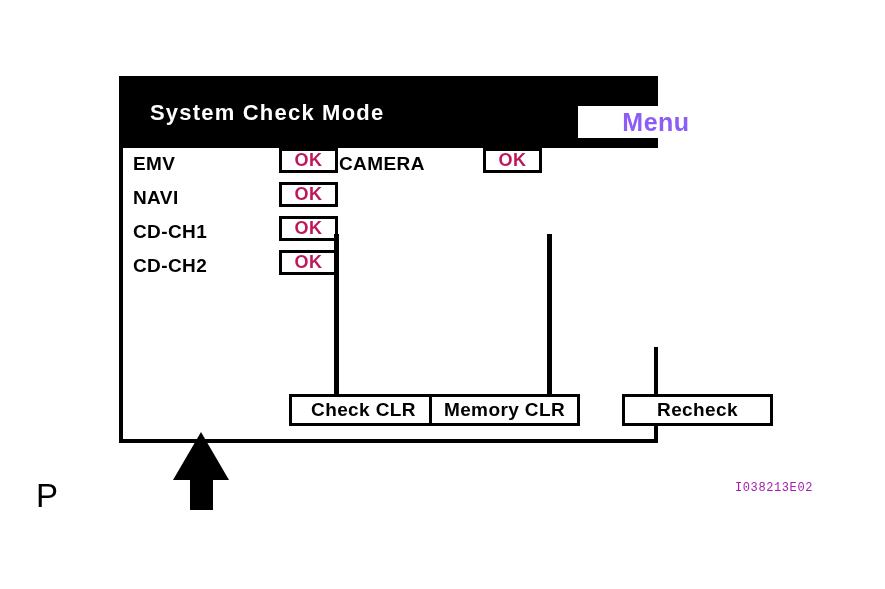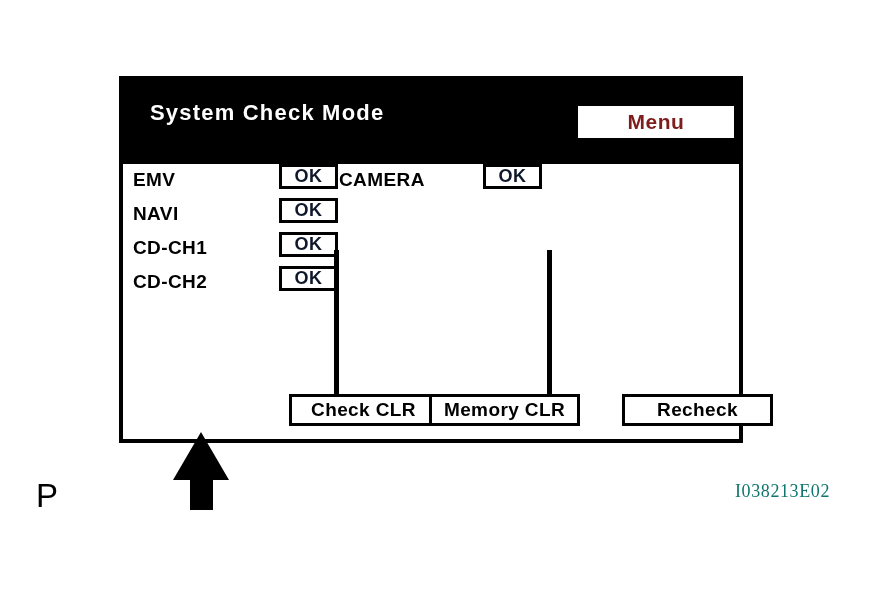--- a/index.html
+++ b/index.html
@@ -14,21 +14,21 @@
     position: relative;
     font-family: "Liberation Sans", sans-serif;
     overflow: hidden;
   }
 
   
   #screen-panel {
     position: absolute;
     left: 119px;
     top: 76px;
-    width: 624px;
+    width: 539px;
     height: 367px;
     background: #ffffff;
     border: 4px solid #000000;
     box-sizing: border-box;
   }
 
   
   #title-bar {
     position: absolute;
     left: 0;
@@ -48,39 +48,40 @@
     letter-spacing: 1.2px;
     white-space: nowrap;
   }
   #menu-button {
     position: absolute;
     left: 455px;
     top: 26px;
     width: 156px;
     height: 32px;
     background: #ffffff;
-    color: #7f1d1d;
-    font-size: 21px;
+    color: #8b5cf6;
+    font-size: 25px;
     font-weight: bold;
     letter-spacing: 0.5px;
     display: flex;
     align-items: center;
     justify-content: center;
     box-sizing: border-box;
     cursor: pointer;
   }
 
   
   #results-area {
     position: absolute;
     left: 0;
-    top: 84px;
+    top: 68px;
     width: 100%;
     height: 199px;
     background: #ffffff;
+    padding-left: 44px;
   }
 
   .result-column {
     position: absolute;
     top: 0;
   }
   #column-0 { left: 10px; width: 205px; }
   #column-1 { left: 216px; width: 213px; }
 
   .result-row {
@@ -103,21 +104,21 @@
     width: 59px;
     height: 25px;
     border: 3px solid #000000;
     background: #ffffff;
     box-sizing: border-box;
     display: flex;
     align-items: center;
     justify-content: center;
     font-size: 18px;
     font-weight: bold;
-    color: #0f172a;
+    color: #be185d;
     letter-spacing: 0.5px;
   }
   #column-0 .status-box { left: 146px; }
   #column-1 .status-box { left: 144px; }
 
   
   .column-divider {
     position: absolute;
     top: 86px;
     width: 5px;
@@ -191,25 +192,25 @@
     top: 477px;
     font-size: 33px;
     font-weight: normal;
     color: #000000;
     font-family: "Liberation Sans", sans-serif;
   }
   #figure-code {
     position: absolute;
     left: 735px;
     top: 481px;
-    font-size: 18px;
-    color: #0f766e;
+    font-size: 12px;
+    color: #a21caf;
     letter-spacing: 0.6px;
     white-space: nowrap;
-    font-family: Liberation Serif, serif;
+    font-family: Liberation Mono, monospace;
   }
 </style>
 </head>
 <body>
 
 <div id="screen-panel">
 
   <div id="title-bar">
     <div id="page-title">System Check Mode</div>
     <div id="menu-button">Menu</div>

